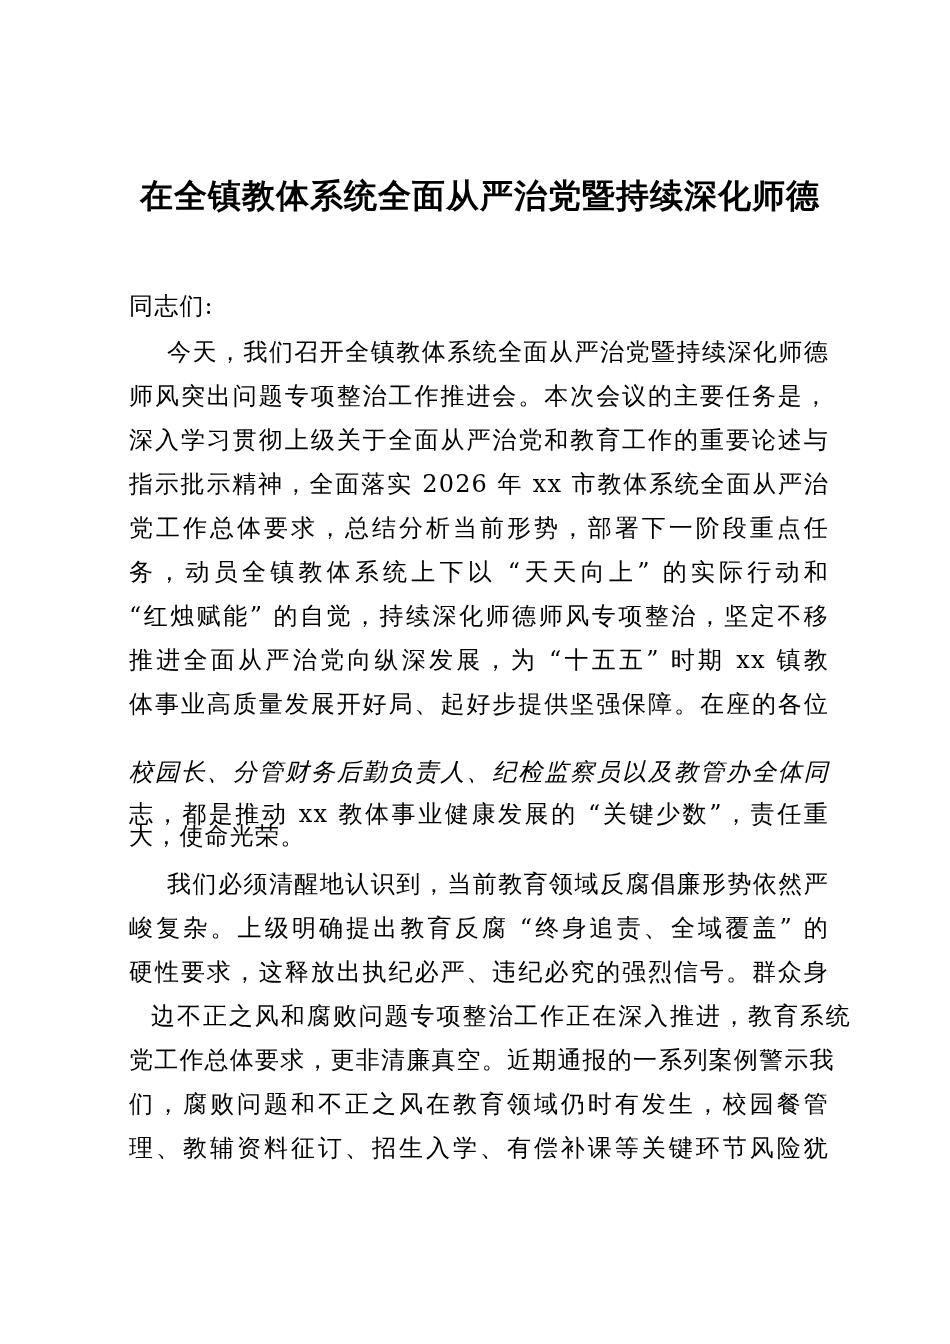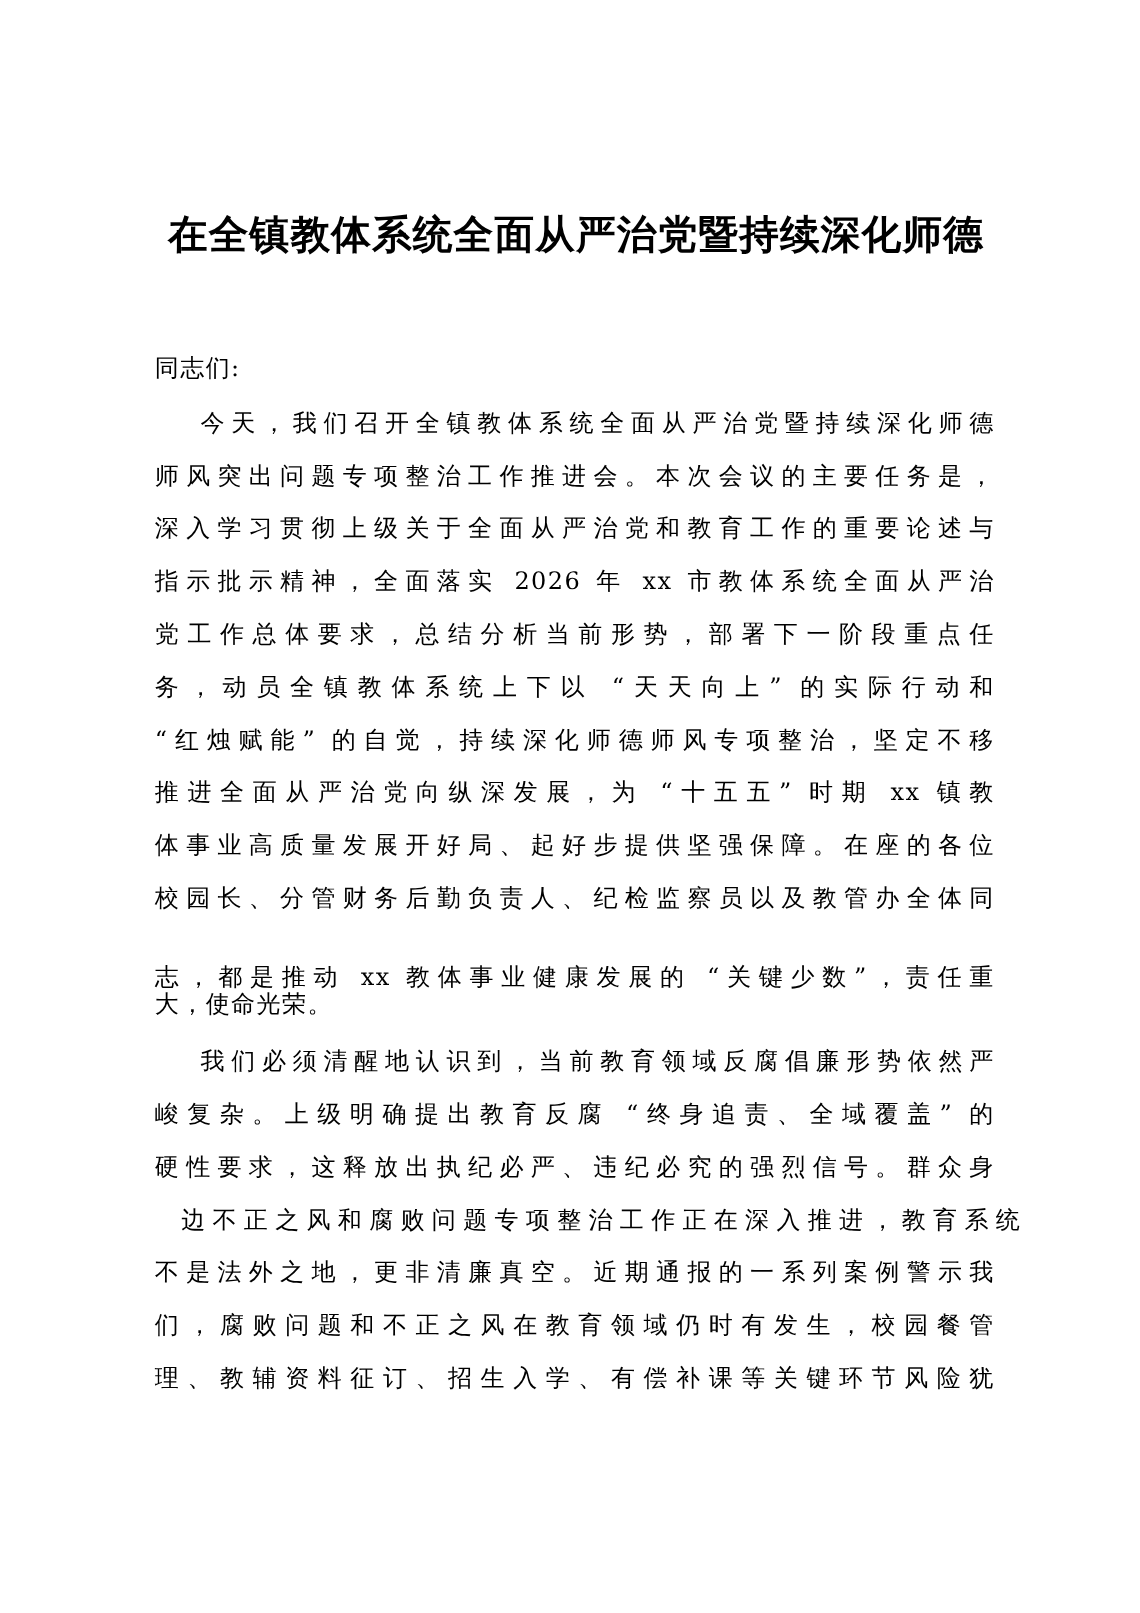--- a/index.html
+++ b/index.html
@@ -30,21 +30,21 @@
       font-weight: bold;
       font-size: 33px;
       line-height: 40px;
       letter-spacing: 1px;
       white-space: nowrap;
     }
     .line {
       position: absolute;
       left: 129px;
       width: 700px;
-      font-size: 20px;
+      font-size: 24px;
       line-height: 32px;
       white-space: nowrap;
       letter-spacing: 1.2px;
     }
     .line.justify {
       text-align: justify;
       text-align-last: justify;
     }
     .line.indent {
       left: 167px;
@@ -63,28 +63,28 @@
   <div>
     <div class="line indent justify" style="top:336px;">今天，我们召开全镇教体系统全面从严治党暨持续深化师德</div>
     <div class="line justify" style="top:380px;">师风突出问题专项整治工作推进会。本次会议的主要任务是，</div>
     <div class="line justify" style="top:424px;">深入学习贯彻上级关于全面从严治党和教育工作的重要论述与</div>
     <div class="line justify" style="top:468px;">指示批示精神，全面落实 2026 年 xx 市教体系统全面从严治</div>
     <div class="line justify" style="top:512px;">党工作总体要求，总结分析当前形势，部署下一阶段重点任</div>
     <div class="line justify" style="top:556px;">务，动员全镇教体系统上下以 “天天向上” 的实际行动和</div>
     <div class="line justify" style="top:600px;">“红烛赋能” 的自觉，持续深化师德师风专项整治，坚定不移</div>
     <div class="line justify" style="top:644px;">推进全面从严治党向纵深发展，为 “十五五” 时期 xx 镇教</div>
     <div class="line justify" style="top:688px;">体事业高质量发展开好局、起好步提供坚强保障。在座的各位</div>
-    <div class="line justify" style="top:732px;">校园长、分管财务后勤负责人、纪检监察员以及教管办全体同</div>
+    <div class="line justify" style="top:756px;font-style:italic;">校园长、分管财务后勤负责人、纪检监察员以及教管办全体同</div>
     <div class="line justify" style="top:776px;margin-top:22px;">志，都是推动 xx 教体事业健康发展的 “关键少数”，责任重</div>
     <div class="line" style="top:820px;">大，使命光荣。</div>
   </div>
 
   <div>
     <div class="line indent justify" style="top:868px;">我们必须清醒地认识到，当前教育领域反腐倡廉形势依然严</div>
     <div class="line justify" style="top:912px;">峻复杂。上级明确提出教育反腐 “终身追责、全域覆盖” 的</div>
     <div class="line justify" style="top:956px;">硬性要求，这释放出执纪必严、违纪必究的强烈信号。群众身</div>
     <div class="line justify" style="top:1000px;margin-left:22px;">边不正之风和腐败问题专项整治工作正在深入推进，教育系统</div>
-    <div class="line justify" style="top:1044px;">不是法外之地，更非清廉真空。近期通报的一系列案例警示我</div>
+    <div class="line justify" style="top:1044px;">党工作总体要求，更非清廉真空。近期通报的一系列案例警示我</div>
     <div class="line justify" style="top:1088px;">们，腐败问题和不正之风在教育领域仍时有发生，校园餐管</div>
     <div class="line justify" style="top:1132px;">理、教辅资料征订、招生入学、有偿补课等关键环节风险犹</div>
   </div>
 
 </div>
 
 </body></html>

